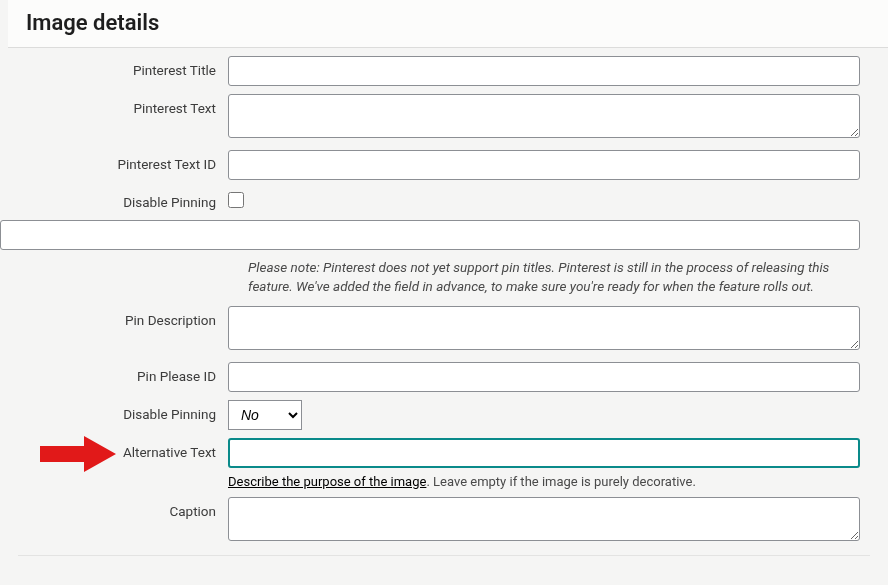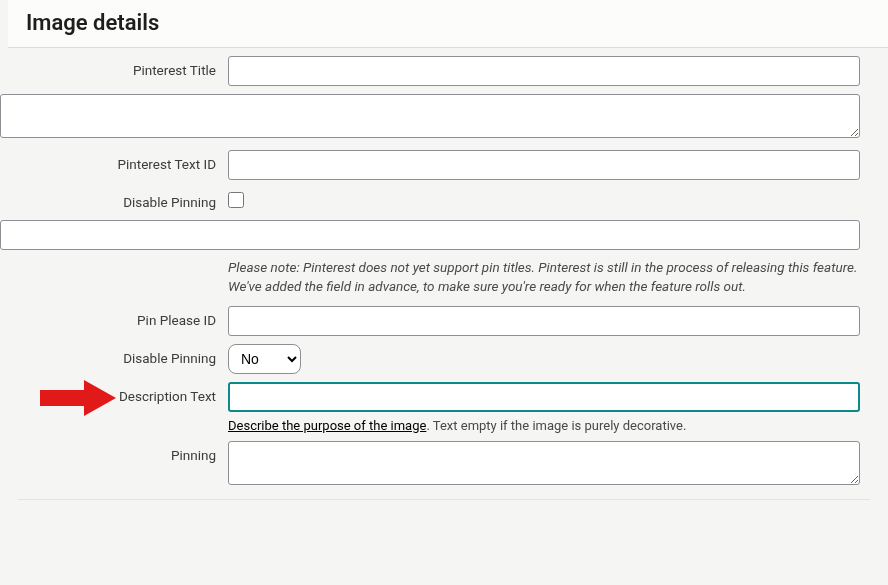--- a/index.html
+++ b/index.html
@@ -72,34 +72,36 @@
       height: 16px;
       margin-top: 4px;
       accent-color: #2271b1;
       border: 1px solid #8c8f94;
       border-radius: 3px;
     }
     .select-input {
       height: 30px;
       padding: 2px 20px 2px 8px;
       border: 1px solid #8c8f94;
-      border-radius: 8px;
+      border-radius: 0;
       background: #fff;
       font-size: 14px;
       cursor: pointer;
+      font-style: italic;
     }
     .help-text {
       font-style: italic;
       color: #4a4a4a;
       font-size: 13.5px;
       line-height: 1.4;
       padding-top: 2px;
     }
     .help-text-row {
       padding: 2px 12px 6px 228px;
+      margin-left: 20px;
     }
     .help-line {
       font-size: 13px;
       color: #4a4a4a;
       padding-top: 6px;
     }
     .help-line a {
       color: #000000;
     }
     .highlighted-input {
@@ -135,20 +137,21 @@
 <div class="form-area">
 
   <div class="field-row">
     <div class="field-label">Pinterest Title</div>
     <div class="field-control">
       <input type="text" class="text-input" value="" style="">
     </div>
   </div>
 
   <div class="field-row">
+    <div class="field-label">Pinterest Text</div>
     <div class="field-control">
       <textarea class="text-area" style=""></textarea>
     </div>
   </div>
 
   <div class="field-row">
     <div class="field-label">Pinterest Text ID</div>
     <div class="field-control">
       <input type="text" class="text-input" value="" style="">
     </div>
@@ -164,20 +167,26 @@
   <div class="field-row">
     <div class="field-control">
       <input type="text" class="text-input" value="" style="">
     </div>
   </div>
 
   <div class="help-text-row">
     <div class="help-text">Please note: Pinterest does not yet support pin titles. Pinterest is still in the process of releasing this feature. We've added the field in advance, to make sure you're ready for when the feature rolls out.</div>
   </div>
 
+  <div class="field-row">
+    <div class="field-label">Pin Description</div>
+    <div class="field-control">
+      <textarea class="text-area" style=""></textarea>
+    </div>
+  </div>
 
   <div class="field-row">
     <div class="field-label">Pin Please ID</div>
     <div class="field-control">
       <input type="text" class="text-input" value="" style="">
     </div>
   </div>
 
   <div class="field-row">
     <div class="field-label">Disable Pinning</div>
@@ -188,31 +197,31 @@
       </select>
     </div>
   </div>
 
   <div class="field-row" style="position:relative;">
     <div class="arrow-wrap">
       <svg viewBox="0 0 84 40" width="84" height="40">
         <polygon points="4,12 48,12 48,2 80,20 48,38 48,28 4,28" fill="#e11919"></polygon>
       </svg>
     </div>
-    <div class="field-label">Description Text</div>
+    <div class="field-label">Alternative Text</div>
     <div class="field-control">
       <input type="text" class="highlighted-input" value="" style="">
       <div class="help-line">
-        <a href="#">Describe the purpose of the image</a><span>. Text empty if the image is purely decorative.</span>
+        <a href="#">Describe the purpose of the image</a><span>. Leave empty if the image is purely decorative.</span>
       </div>
     </div>
   </div>
 
   <div class="field-row">
-    <div class="field-label">Pinning</div>
+    <div class="field-label">Caption</div>
     <div class="field-control">
       <textarea class="text-area" style=""></textarea>
     </div>
   </div>
 
   <div class="bottom-border"></div>
 
 </div>
 
 </body></html>

